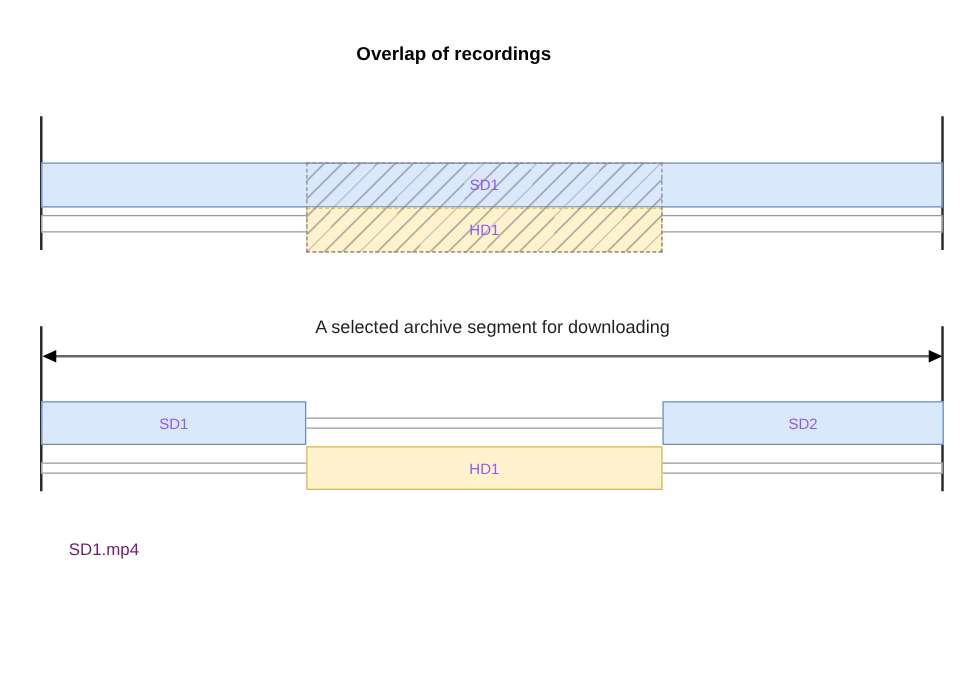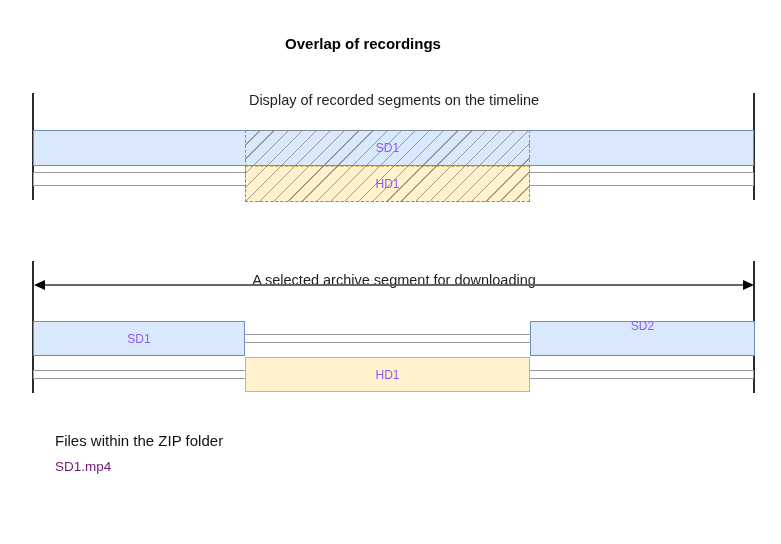--- a/index.html
+++ b/index.html
@@ -5,21 +5,21 @@
   html,body{margin:0;padding:0;background:#fff;}
   #canvas{
     position:relative;width:781px;height:544px;background:#ffffff;
     font-family:"Liberation Sans", sans-serif;overflow:hidden;border-radius:25px;
   }
   .abs{position:absolute;box-sizing:border-box;}
   .center-text{text-align:center;}
   #doc-title{left:183px;top:35px;width:360px;font-size:15px;font-weight:bold;color:#000;}
   .section-header{font-size:14.5px;color:#1f1f1f;}
   #s1-header{left:33px;top:92px;width:722px;}
-  #s2-header{left:33px;top:272px;width:722px;}
+  #s2-header{left:33px;top:254px;width:722px;}
   .tick{width:2px;background:#2b2b2b;}
   #s1-tick-left{left:32px;top:93px;height:107px;}
   #s1-tick-right{left:753px;top:93px;height:107px;}
   #s2-tick-left{left:32px;top:261px;height:132px;}
   #s2-tick-right{left:753px;top:261px;height:132px;}
   .track{background:#ffffff;border:1px solid #9a9a9a;z-index:1;}
   #s1-hd-track{left:33px;top:172px;width:721px;height:14px;}
   #s2-sd-track{left:33px;top:334px;width:721px;height:9px;}
   #s2-hd-track{left:33px;top:370px;width:721px;height:9px;}
   .bar{z-index:2;}
@@ -35,38 +35,37 @@
       rgba(0,0,0,0) 0px, rgba(0,0,0,0) 9px,
       rgba(125,125,125,0.75) 9px, rgba(125,125,125,0.75) 10px);
   }
   #s2-sd1-bar{left:33px;top:321px;width:212px;height:35px;}
   #s2-sd2-bar{left:530px;top:321px;width:225px;height:35px;}
   #s2-hd1-bar{left:245px;top:357px;width:285px;height:35px;}
   .bar-label{font-size:12px;color:#8b5cf6;z-index:4;}
   #s1-sd1-label{left:245px;top:141px;width:285px;}
   #s1-hd1-label{left:245px;top:177px;width:285px;}
   #s2-sd1-label{left:33px;top:332px;width:212px;}
-  #s2-sd2-label{left:530px;top:319px;width:225px;text-align:center;}
+  #s2-sd2-label{left:530px;top:332px;width:225px;text-align:center;}
   #s2-hd1-label{left:245px;top:368px;width:285px;}
   #s2-arrow-line{left:40px;top:284px;width:708px;height:2px;background:#666;}
   .arrowhead{width:0;height:0;border-top:5px solid transparent;border-bottom:5px solid transparent;}
   #arrowhead-left{left:34px;top:280px;border-right:11px solid #000;}
   #arrowhead-right{left:743px;top:280px;border-left:11px solid #000;}
   #files-block{left:55px;top:432px;width:300px;}
   #files-heading{font-size:15px;color:#111;margin-bottom:10px;}
   .file-item{font-size:13.5px;color:#701a75;margin-bottom:11px;}
 </style>
 </head>
 <body>
 
 <div id="canvas">
 
   <div class="abs center-text" id="doc-title">Overlap of recordings</div>
 
-  <div class="abs center-text section-header" id="s1-header">Display of recorded segments on the timeline</div>
 
   <div class="abs tick" id="s1-tick-left"></div>
   <div class="abs tick" id="s1-tick-right"></div>
 
   <div class="abs track" id="s1-hd-track"></div>
 
   <div class="abs bar bar-blue" id="s1-sd1-bar"></div>
   <div class="abs bar bar-yellow-dashed" id="s1-hd1-bar"></div>
   <div class="abs" id="s1-overlay"></div>
 
@@ -87,17 +86,16 @@
 
   <div class="abs bar bar-blue" id="s2-sd1-bar"></div>
   <div class="abs bar bar-blue" id="s2-sd2-bar"></div>
   <div class="abs bar bar-yellow-solid" id="s2-hd1-bar"></div>
 
   <div class="abs center-text bar-label" id="s2-sd1-label">SD1</div>
   <div class="abs center-text bar-label" id="s2-sd2-label">SD2</div>
   <div class="abs center-text bar-label" id="s2-hd1-label">HD1</div>
 
   <div class="abs" id="files-block">
-    <div id="files-heading">Files within the ZIP folder</div>
     <div class="file-item">SD1.mp4</div>
   </div>
 
 </div>
 
 </body></html>

